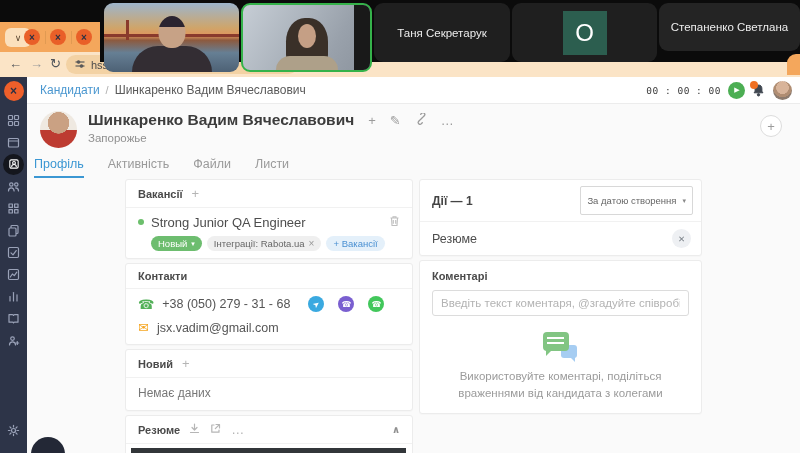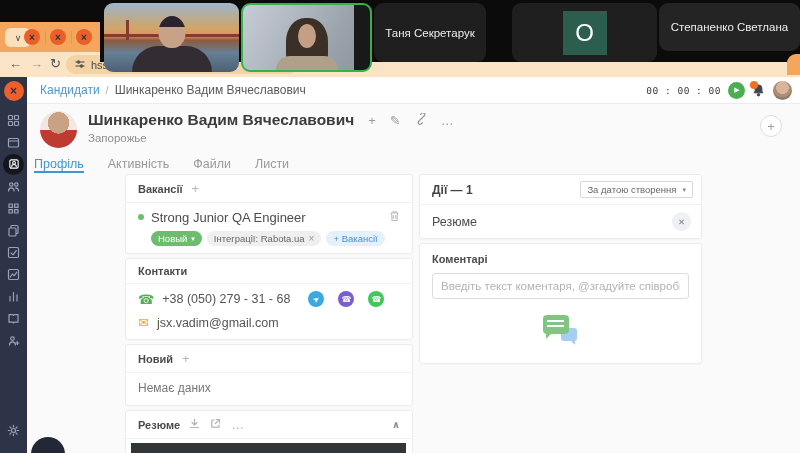--- a/index.html
+++ b/index.html
@@ -32,21 +32,21 @@
         background:#332d33;border-radius:40px 40px 0 0;}
   .t2{left:241px;width:131px;height:69px;border:2px solid #35b24a;
       background:linear-gradient(120deg,#c6cdd5 0%,#aab2bb 45%,#99a1ab 70%,#8b939d 100%);}
   .t2 .edge{position:absolute;right:0;top:0;width:13%;height:100%;background:#191919;}
   .t2 .hair{position:absolute;left:50%;bottom:0;transform:translateX(-50%);width:42px;height:52px;
             border-radius:45% 45% 30% 30%;background:#3a3028;}
   .t2 .face{position:absolute;left:50%;bottom:22px;transform:translateX(-50%);width:18px;height:24px;
             border-radius:50%;background:#c59f85;}
   .t2 .sh2{position:absolute;left:50%;bottom:0;transform:translateX(-50%);width:62px;height:14px;
            background:#aea089;border-radius:30px 30px 0 0;}
-  .t3{left:374px;width:112px;height:59px;}
+  .t3{left:374px;width:136px;height:59px;}
   .t4{left:512px;width:145px;height:59px;display:flex;align-items:center;justify-content:center;}
   .t4 .sq{width:44px;height:44px;background:#2c5e4f;color:#fff;font-size:24px;display:flex;
           align-items:center;justify-content:center;}
   .t5{left:659px;width:141px;height:48px;background:#242424;}
   
   .sidebar{position:absolute;left:0;top:77px;width:27px;bottom:0;background:#2d3448;z-index:4;}
   .logo{width:20px;height:20px;border-radius:50%;background:#ee5f2a;color:#2c3144;margin:4px auto 8px;
         display:flex;align-items:center;justify-content:center;font-size:12px;font-weight:700;}
   .side-ic{width:27px;height:22px;display:flex;align-items:center;justify-content:center;}
   .side-ic svg{stroke:#9aa2b8;fill:none;stroke-width:1.2;stroke-linecap:round;stroke-linejoin:round;}
@@ -80,21 +80,21 @@
                        linear-gradient(180deg,#efe9e1 0 52%,#bd3b31 52%);}
   .cand-main{margin-left:11px;}
   .cand-name-row{display:flex;align-items:center;gap:14px;}
   .cand-name{font-size:15.5px;font-weight:700;color:#3c3c3c;}
   .hdr-ic{color:#9b9b9b;font-size:13px;}
   .hdr-ic svg{stroke:#9b9b9b;fill:none;stroke-width:1.3;stroke-linecap:round;}
   .cand-loc{font-size:11.5px;color:#8f8f8f;margin-top:3px;}
   .plus-btn{margin-left:auto;margin-top:4px;width:20px;height:20px;border-radius:50%;border:1px solid #ddd;
             background:#fff;color:#9b9b9b;font-size:13px;display:flex;align-items:center;justify-content:center;}
   .tabs{display:flex;gap:24px;margin:9px 0 0 7px;font-size:12.5px;color:#9a9a9a;}
-  .tab{}
+  .tab{padding-bottom:5px;}
   .tab.active{color:#3b97d3;border-bottom:2px solid #3b97d3;}
   .cols{display:flex;justify-content:center;gap:6px;align-items:flex-start;margin-top:1px;}
   .colL{width:288px;}.colR{width:283px;}
   .card{background:#fff;border:1px solid #ececec;border-radius:3px;margin-bottom:4px;
         box-shadow:0 1px 1px rgba(0,0,0,.02);}
   .card-h{display:flex;align-items:center;gap:9px;padding:6px 12px;border-bottom:1px solid #f1f1f1;
           font-size:11px;font-weight:700;color:#4a4a4a;}
   .gplus{color:#b5b5b5;font-weight:400;font-size:13px;}
   .gicon svg{stroke:#b5b5b5;fill:none;stroke-width:1.2;stroke-linecap:round;stroke-linejoin:round;}
   
@@ -124,21 +124,21 @@
   .empty-txt{padding:8px 12px 10px;font-size:12px;color:#777;}
   
   .res-head-ics{display:flex;gap:10px;align-items:center;}
   .res-up{margin-left:auto;color:#8f8f8f;font-size:10px;}
   .pdf{margin:4px 6px 0 5px;background:#323639;}
   .pdf-bar{height:24px;position:relative;display:flex;align-items:center;color:#e8eaed;}
   
   .act-h{display:flex;align-items:center;padding:6px 8px 6px 12px;border-bottom:1px solid #f1f1f1;}
   .act-title{font-size:12px;font-weight:700;color:#444;}
   .sortsel{margin-left:auto;display:flex;align-items:center;gap:6px;border:1px solid #d8d8d8;border-radius:2px;
-           background:#fff;padding:2px 6px;font-size:9.5px;color:#666;}
+           background:#fff;padding:8px 6px;font-size:9.5px;color:#666;}
   .sortsel .cr{font-size:7px;color:#888;}
   .act-row{display:flex;align-items:center;padding:7px 10px 7px 12px;}
   .act-name{font-size:12.5px;color:#4d4d4d;}
   .act-btn{margin-left:auto;width:19px;height:19px;border-radius:50%;background:#eef0f3;color:#7a8188;
            font-size:8.5px;display:flex;align-items:center;justify-content:center;}
   
   .cm{padding:9px 12px 12px;}
   .cm-title{font-size:11px;font-weight:700;color:#4a4a4a;margin-bottom:8px;}
   .cm-input{width:100%;height:26px;border:1px solid #dcdcdc;border-radius:3px;box-sizing:border-box;
             font-family:inherit;font-size:11.5px;color:#444;padding:0 8px;outline:none;}
@@ -461,18 +461,22 @@
           </div>
         </div>
 
         <div class="card cm">
           <div class="cm-title">Коментарі</div>
           <input class="cm-input" type="text" placeholder="Введіть текст коментаря, @згадуйте співробітників" style="">
           <div class="bub-wrap">
             <div class="bub-b"></div>
             <div class="bub-g"></div>
           </div>
+          <div class="cm-empty">
+            <div>Використовуйте коментарі, поділіться</div>
+            <div>враженнями від кандидата з колегами</div>
+          </div>
         </div>
       </div>
     </div>
   </div>
 
 </div>
 
 </body></html>

